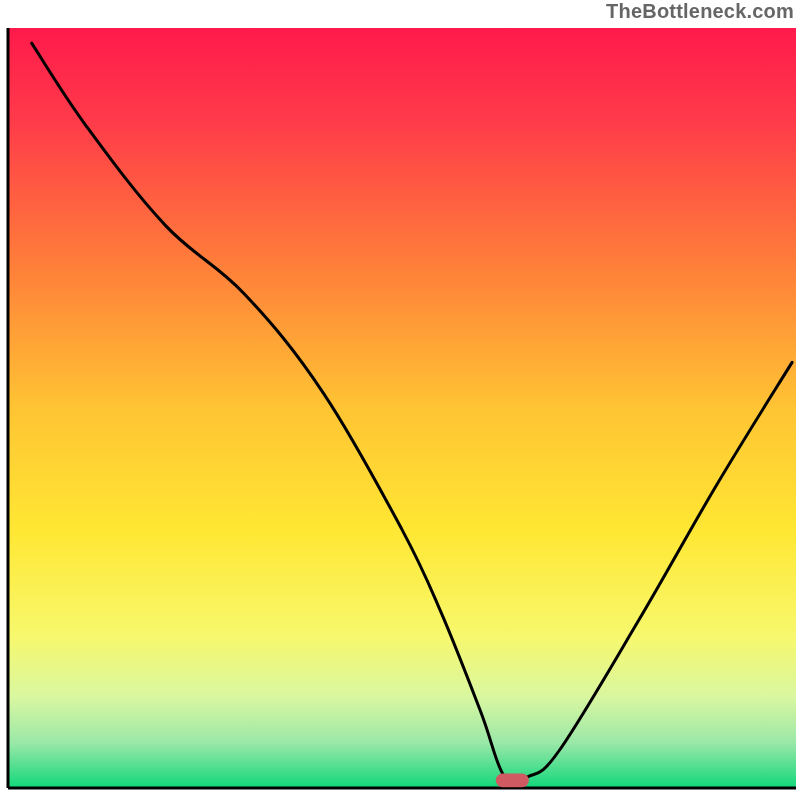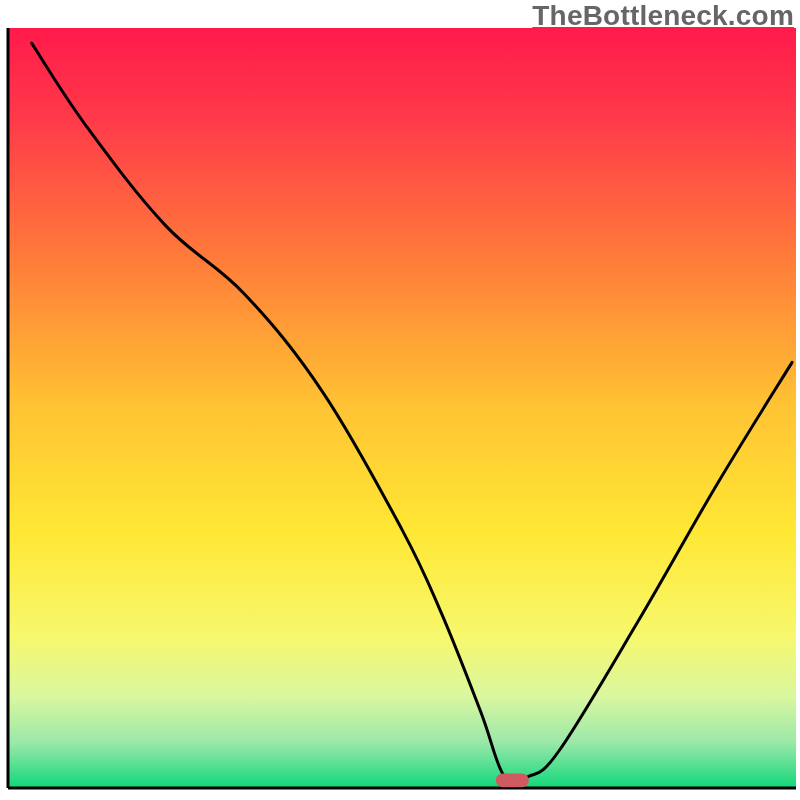--- a/index.html
+++ b/index.html
@@ -13,26 +13,25 @@
   .chart-wrap {
     position: relative;
     width: 800px;
     height: 800px;
   }
   .attribution {
     position: absolute;
     top: 0;
     right: 6px;
     font-family: Arial, Helvetica, sans-serif;
-    font-size: 28px;
+    font-size: 20px;
     font-weight: 600;
     color: #666666;
     letter-spacing: 0.2px;
     user-select: none;
-    text-decoration: underline;
   }
   svg.plot {
     position: absolute;
     left: 0;
     top: 0;
     width: 800px;
     height: 800px;
   }
 </style>
 </head>

